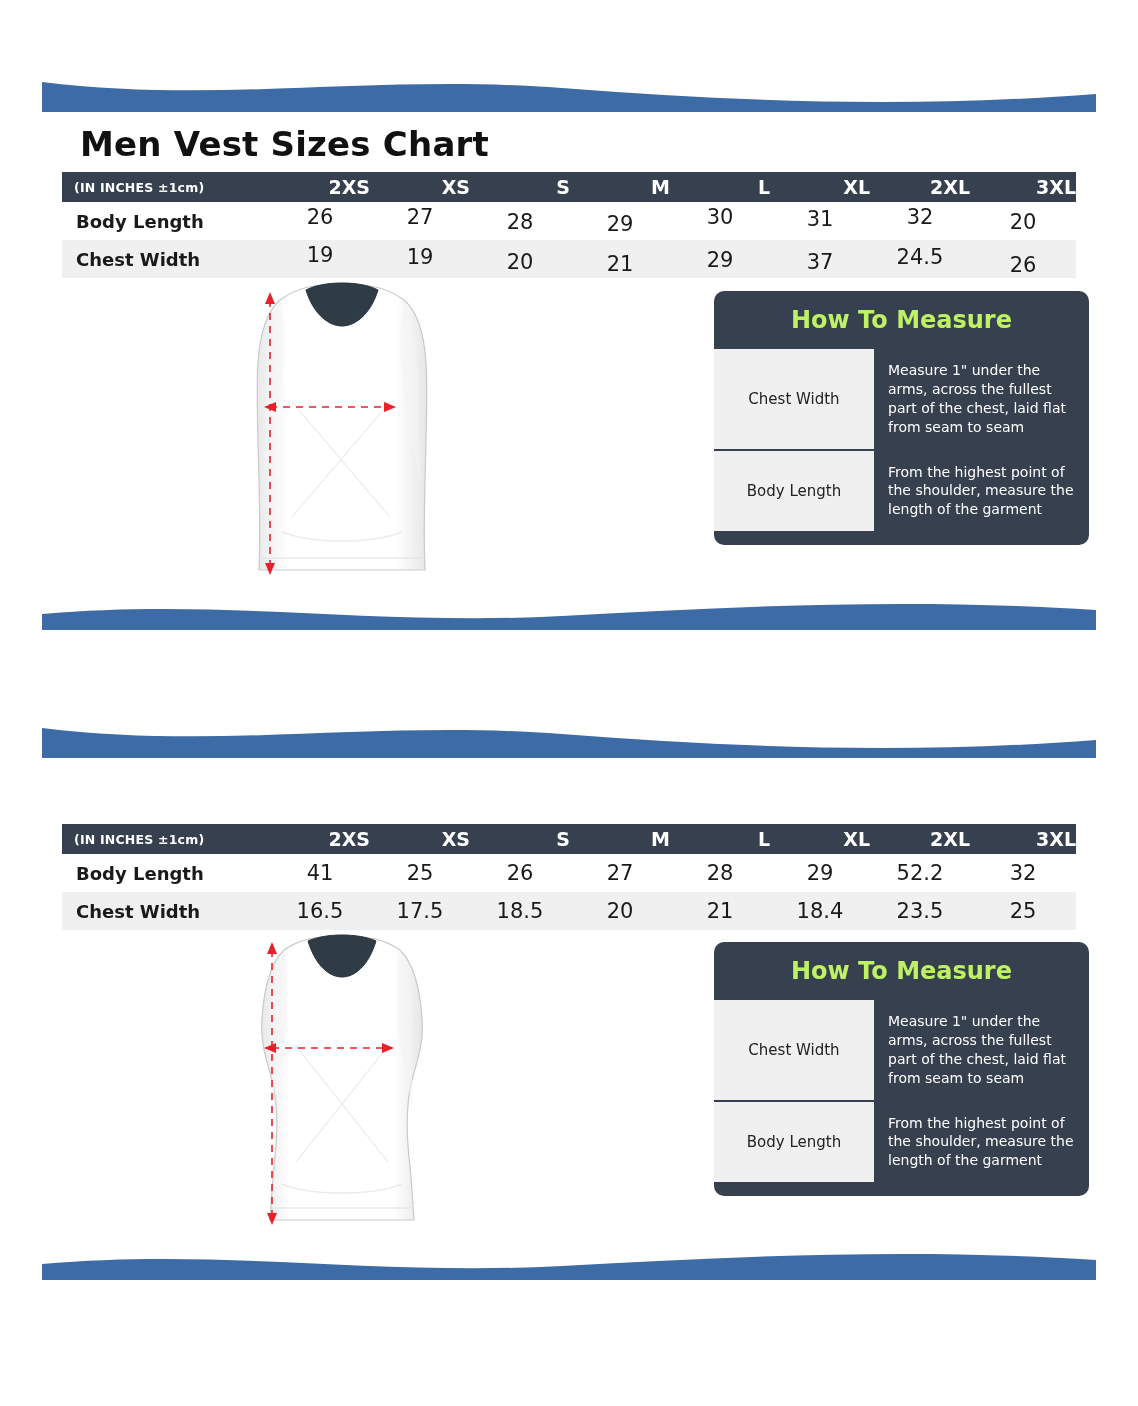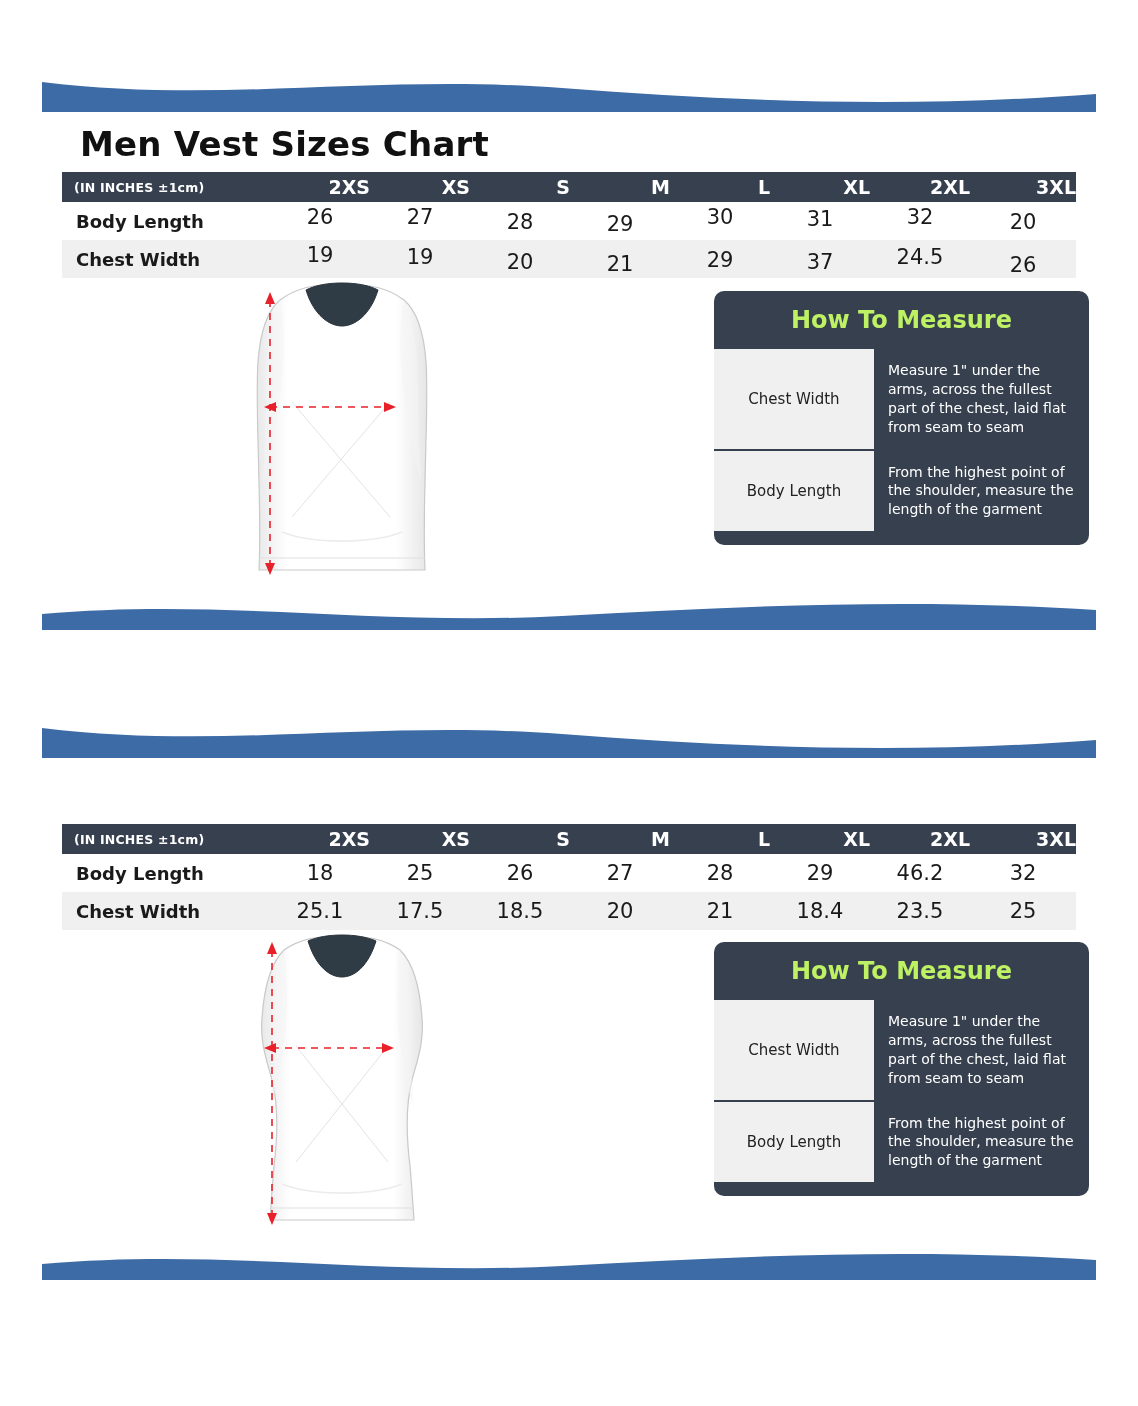--- a/index.html
+++ b/index.html
@@ -309,32 +309,32 @@
         <th>M</th>
         <th>L</th>
         <th>XL</th>
         <th>2XL</th>
         <th>3XL</th>
       </tr>
     </thead>
     <tbody>
       <tr class="odd">
         <td class="rowlabel">Body Length</td>
-        <td><span>18</span></td>
+        <td><span>41</span></td>
         <td><span>25</span></td>
         <td><span>26</span></td>
         <td><span>27</span></td>
         <td><span>28</span></td>
         <td><span>29</span></td>
-        <td><span>46.2</span></td>
+        <td><span>52.2</span></td>
         <td><span>32</span></td>
       </tr>
       <tr class="even">
         <td class="rowlabel">Chest Width</td>
-        <td><span>25.1</span></td>
+        <td><span>16.5</span></td>
         <td><span>17.5</span></td>
         <td><span>18.5</span></td>
         <td><span>20</span></td>
         <td><span>21</span></td>
         <td><span>18.4</span></td>
         <td><span>23.5</span></td>
         <td><span>25</span></td>
       </tr>
     </tbody>
   </table>

